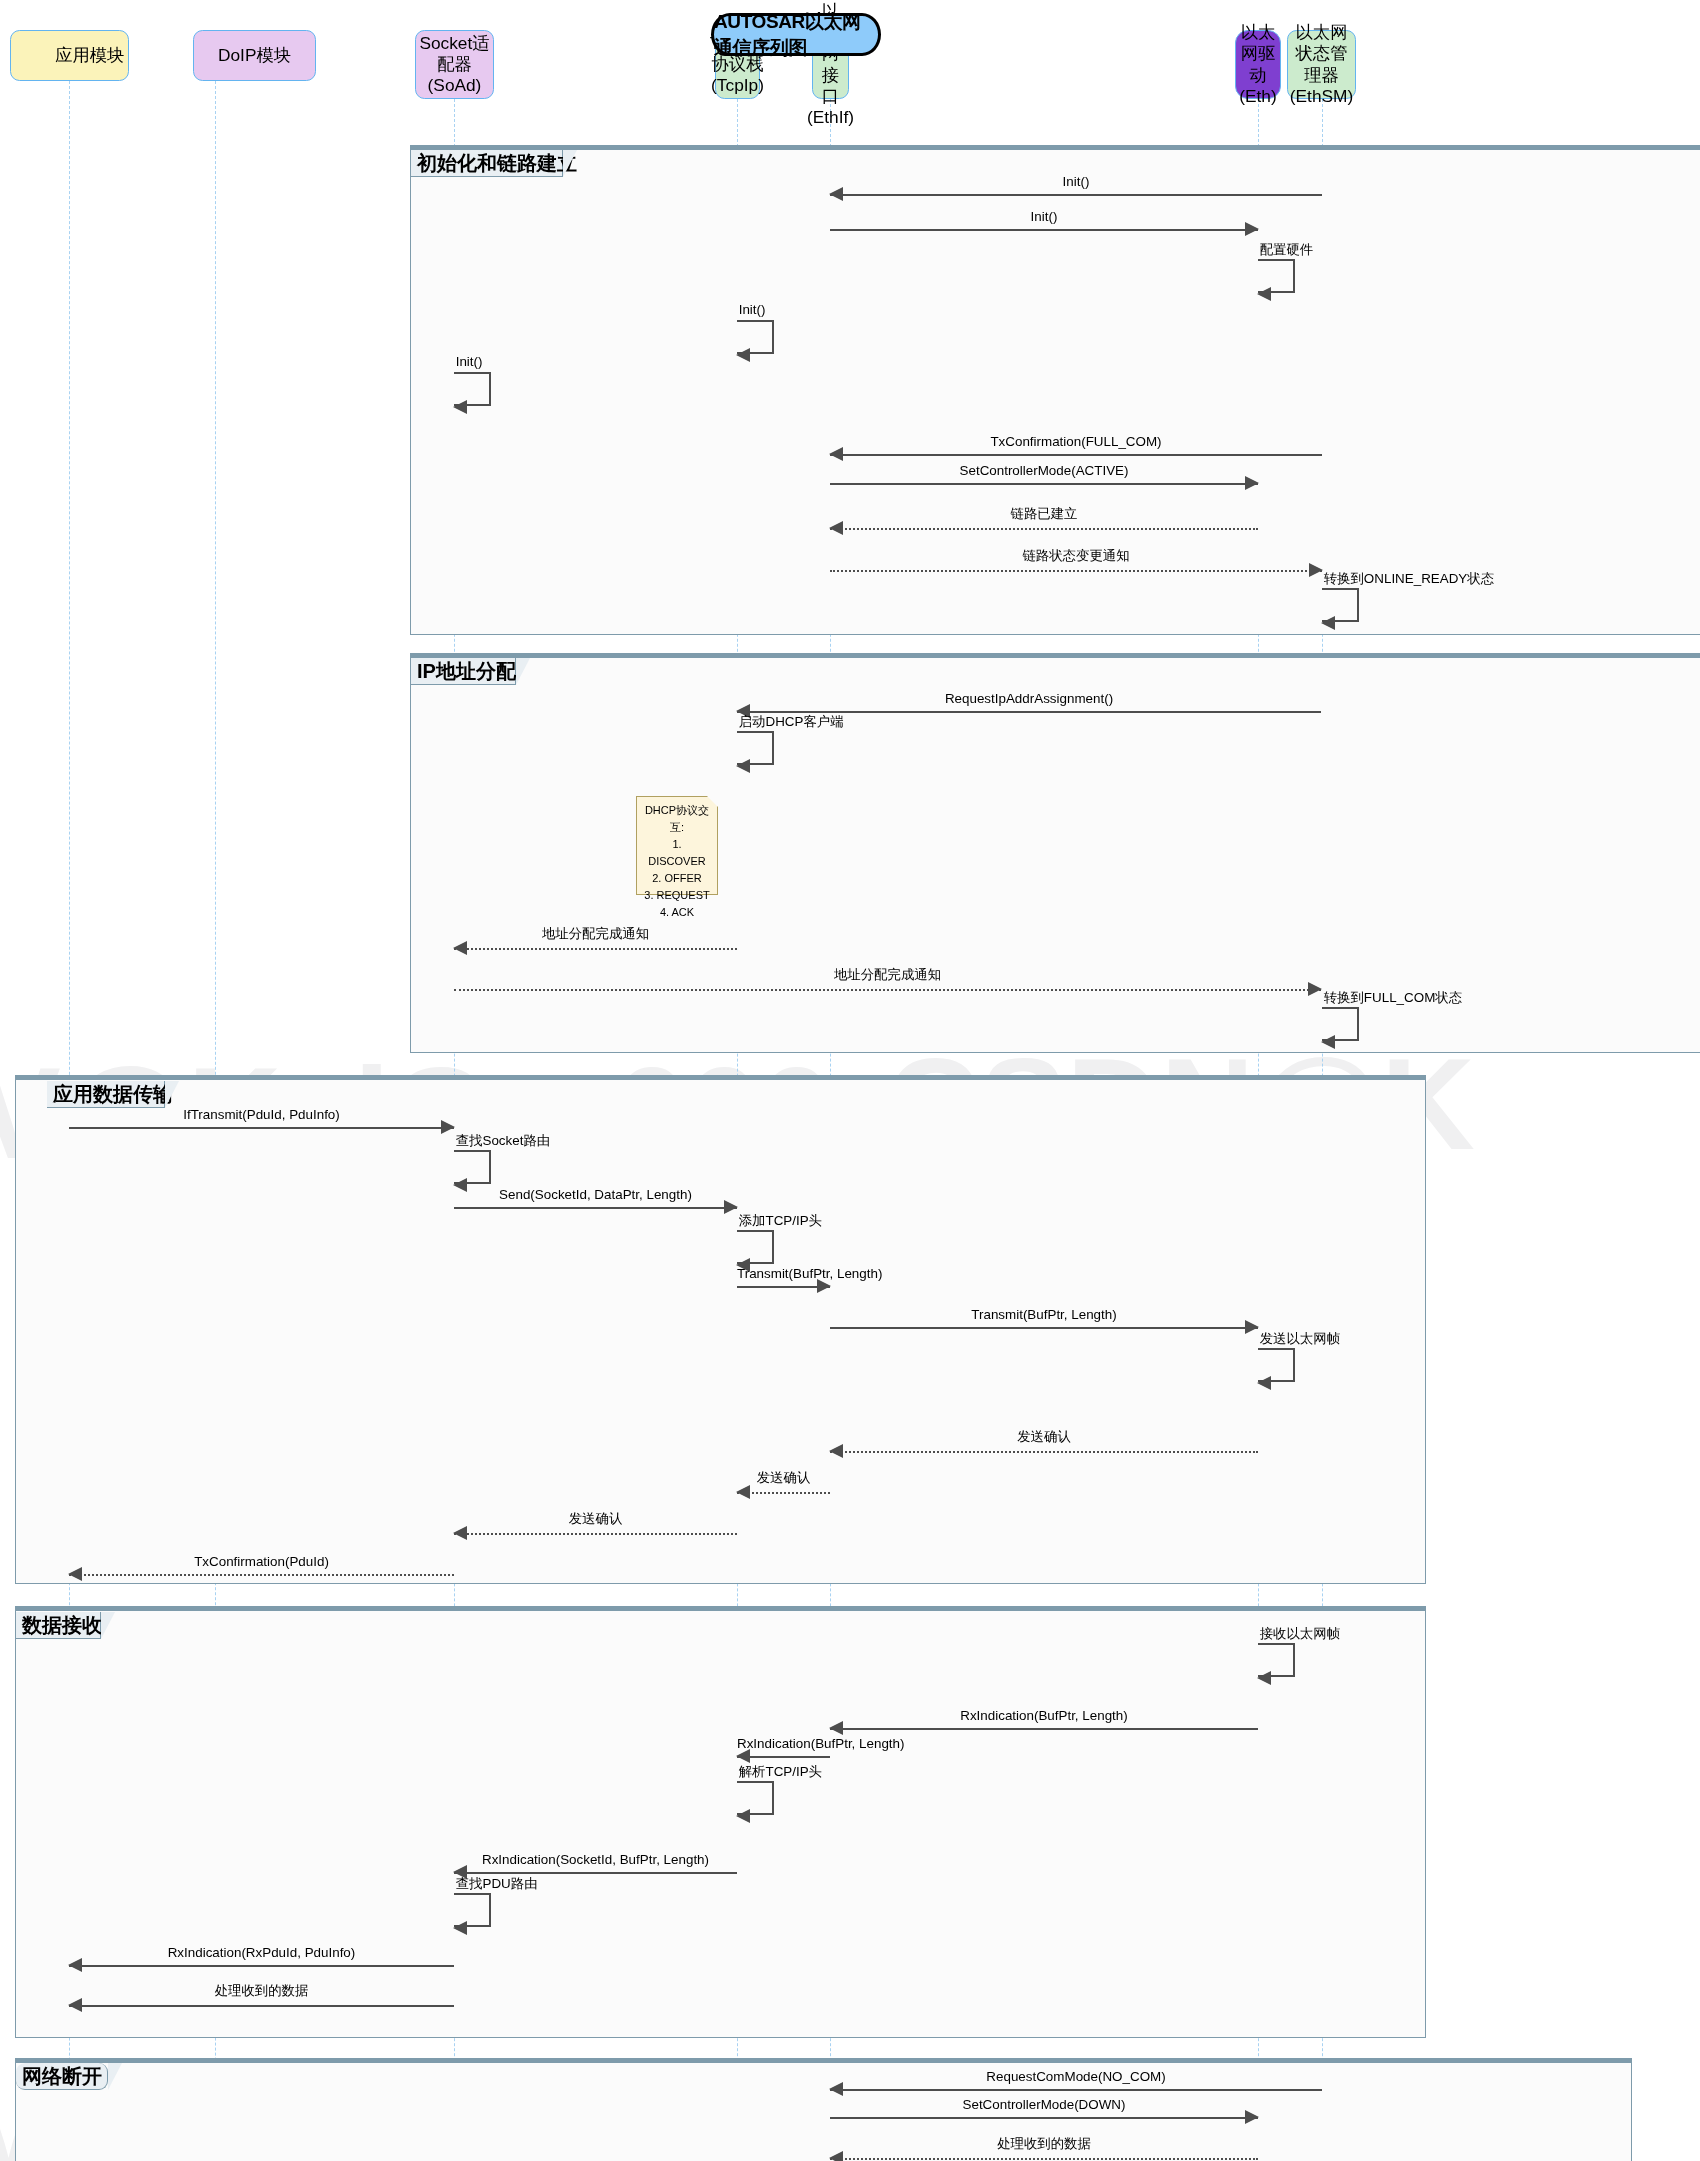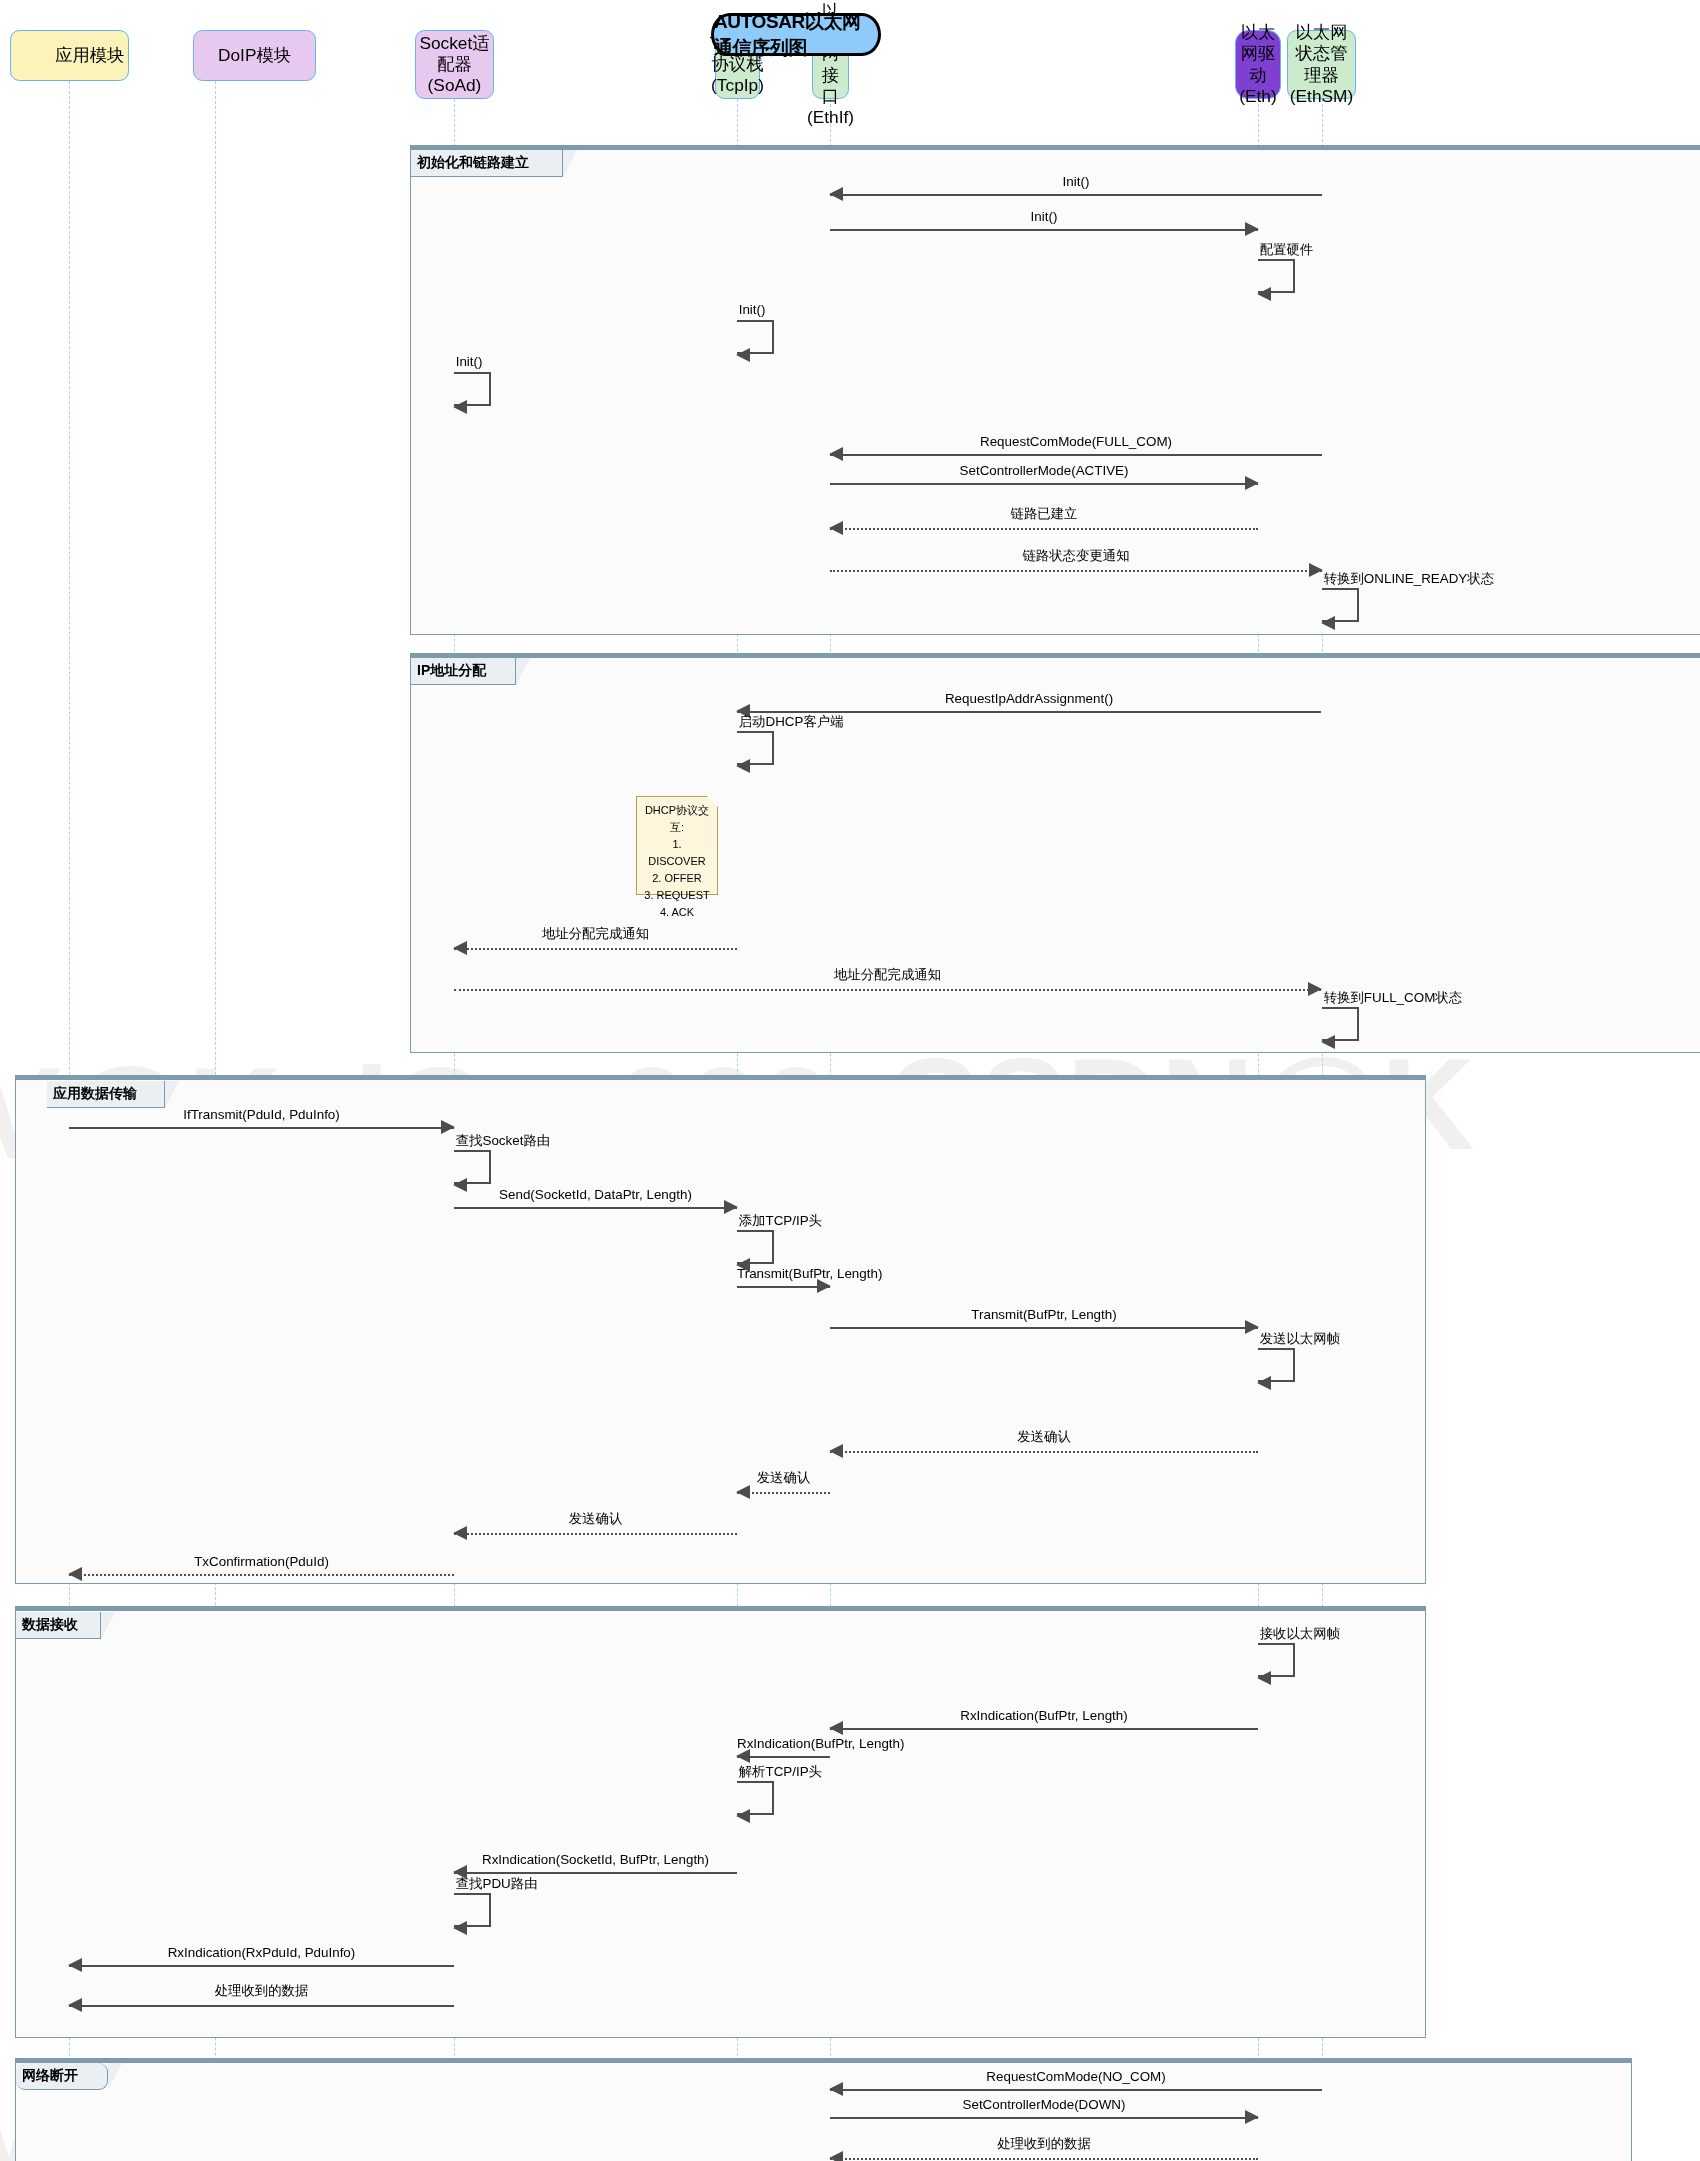--- a/index.html
+++ b/index.html
@@ -84,21 +84,21 @@
   }
   .frame-label{
     position:absolute;
     background:#e9eff3;
     border-right:1.3px solid #7e9bab;
     border-bottom:1.3px solid #7e9bab;
     box-sizing:border-box;
     height:27px;
     padding:0 7px 0 6px;
     display:flex;align-items:center;
-    font-size:14px;
+    font-size:20px;
     font-weight:bold;
     z-index:3;
     white-space:nowrap;
   }
   .frame-label::after{
     content:"";
     position:absolute;
     right:-14.7px; top:0;
     width:0;height:0;
     border-left:14.7px solid #e9eff3;
@@ -286,21 +286,21 @@
       <div class="selfmsg" style="left:454px;top:372px;width:37px;height:34px;">
         <div class="top"></div>
         <div class="side"></div>
         <div class="bot"></div>
         <div class="head"></div>
         <div class="label">Init()</div>
       </div>
       <div class="msg left" style="left:830px;top:454px;width:492px;">
         <div class="line"></div>
         <div class="head"></div>
-        <div class="label">RequestComMode(FULL_COM)</div>
+        <div class="label">TxConfirmation(FULL_COM)</div>
       </div>
       <div class="msg right" style="left:830px;top:483px;width:428px;">
         <div class="line"></div>
         <div class="head"></div>
         <div class="label">SetControllerMode(ACTIVE)</div>
       </div>
       <div class="msg dotted left" style="left:830px;top:528px;width:428px;">
         <div class="line"></div>
         <div class="head"></div>
         <div class="label">链路已建立</div>

